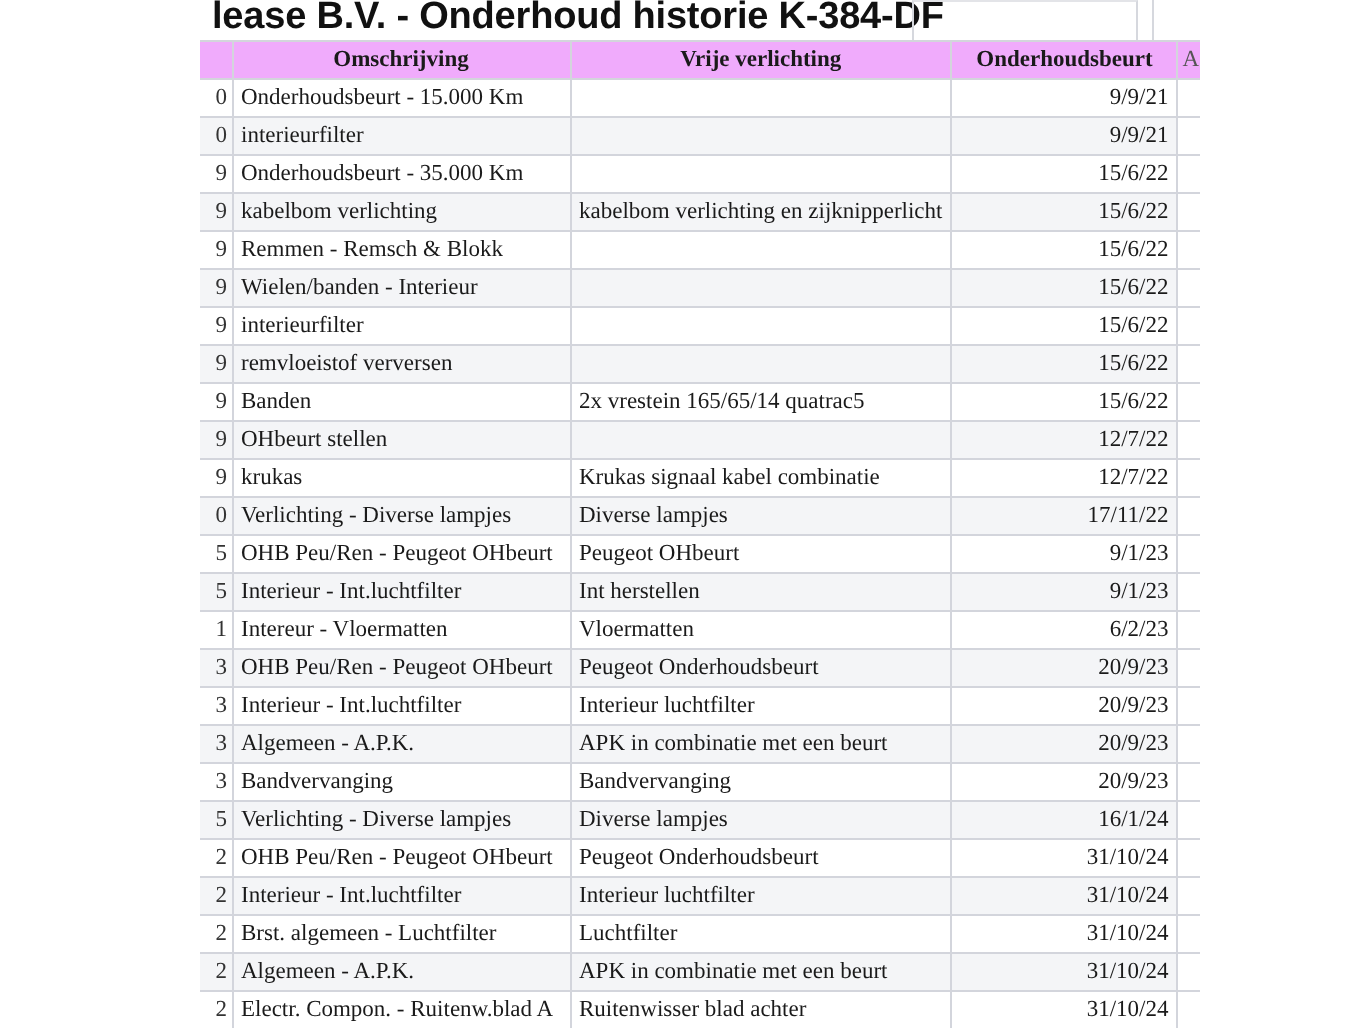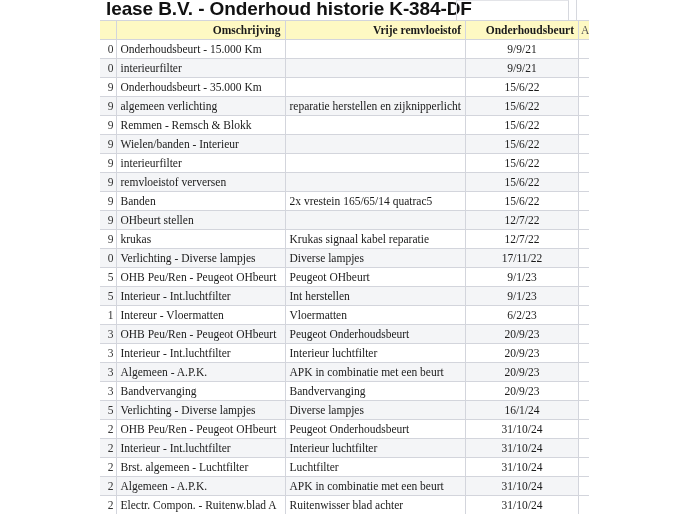--- a/index.html
+++ b/index.html
@@ -5,24 +5,24 @@
     html, body { margin: 0; padding: 0; background: #ffffff; }
     body { width: 685px; height: 514px; overflow: hidden; position: relative; font-family: "Liberation Serif", serif; }
     .sheet { position: absolute; left: 100px; top: 0; width: 585px; }
     .title-row { position: absolute; left: 0; top: 0; height: 32px; width: 585px; }
     .title { position: absolute; left: 6px; top: -2px; font-family: "Liberation Sans", sans-serif; font-weight: bold; font-size: 19px; color: #111; white-space: nowrap; letter-spacing: -0.1px; }
     .title-cell-r { position: absolute; left: 356px; top: 0; width: 113px; height: 20px; border-left: 1px solid #d6d8de; border-right: 1px solid #d6d8de; border-top: 1px solid #e3e4e8; box-sizing: border-box; }
     .title-cell-rr { position: absolute; left: 469px; top: 0; width: 8px; height: 20px; border-right: 1px solid #d6d8de; box-sizing: border-box; }
     table { position: absolute; left: 0; top: 20px; border-collapse: collapse; table-layout: fixed; font-size: 11.5px; color: #1a1a1a; }
     col.c0 { width: 16px; } col.c1 { width: 169px; } col.c2 { width: 171px; } col.c3 { width: 113px; } col.c4 { width: 8px; }
     th, td { height: 18px; padding: 0 4px; border: 1px solid #d3d5dc; white-space: nowrap; overflow: hidden; box-sizing: border-box; line-height: 18px; }
-    th { background: #fef9c3; font-weight: bold; text-align: right; }
+    th { background: #f0abfc; font-weight: bold; text-align: center; }
     td.idx { padding: 0 2px 0 0; text-align: right; color: #333; border-left: none; }
     th.idx { border-left: none; }
-    td.date { text-align: center; }
+    td.date { text-align: right; }
     td.edge, th.edge { padding: 0 0 0 2px; border-right: none; color: #555; font-weight: normal; }
     tr.alt td { background: #f4f5f7; }
     tr.alt td.edge { background: #ffffff; }
     td.edge { background: #ffffff; }
   </style>
 </head>
 <body>
 
 <div class="sheet">
   <div class="title-row">
@@ -36,21 +36,21 @@
       <col class="c0">
         <col class="c1">
         <col class="c2">
         <col class="c3">
         <col class="c4">
     </colgroup>
     <thead>
       <tr>
         <th class="idx"></th>
         <th>Omschrijving</th>
-        <th>Vrije remvloeistof</th>
+        <th>Vrije verlichting</th>
         <th>Onderhoudsbeurt</th>
         <th class="edge">A</th>
       </tr>
     </thead>
     <tbody id="tbody">
         <tr>
           <td class="idx">0</td>
           <td>Onderhoudsbeurt - 15.000 Km</td>
           <td></td>
           <td class="date">9/9/21</td>
@@ -65,22 +65,22 @@
         </tr>
         <tr>
           <td class="idx">9</td>
           <td>Onderhoudsbeurt - 35.000 Km</td>
           <td></td>
           <td class="date">15/6/22</td>
           <td class="edge"></td>
         </tr>
         <tr class="alt">
           <td class="idx">9</td>
-          <td>algemeen verlichting</td>
-          <td>reparatie herstellen en zijknipperlicht</td>
+          <td>kabelbom verlichting</td>
+          <td>kabelbom verlichting en zijknipperlicht</td>
           <td class="date">15/6/22</td>
           <td class="edge"></td>
         </tr>
         <tr>
           <td class="idx">9</td>
           <td>Remmen - Remsch &amp; Blokk</td>
           <td></td>
           <td class="date">15/6/22</td>
           <td class="edge"></td>
         </tr>
@@ -115,21 +115,21 @@
         <tr class="alt">
           <td class="idx">9</td>
           <td>OHbeurt stellen</td>
           <td></td>
           <td class="date">12/7/22</td>
           <td class="edge"></td>
         </tr>
         <tr>
           <td class="idx">9</td>
           <td>krukas</td>
-          <td>Krukas signaal kabel reparatie</td>
+          <td>Krukas signaal kabel combinatie</td>
           <td class="date">12/7/22</td>
           <td class="edge"></td>
         </tr>
         <tr class="alt">
           <td class="idx">0</td>
           <td>Verlichting - Diverse lampjes</td>
           <td>Diverse lampjes</td>
           <td class="date">17/11/22</td>
           <td class="edge"></td>
         </tr>

